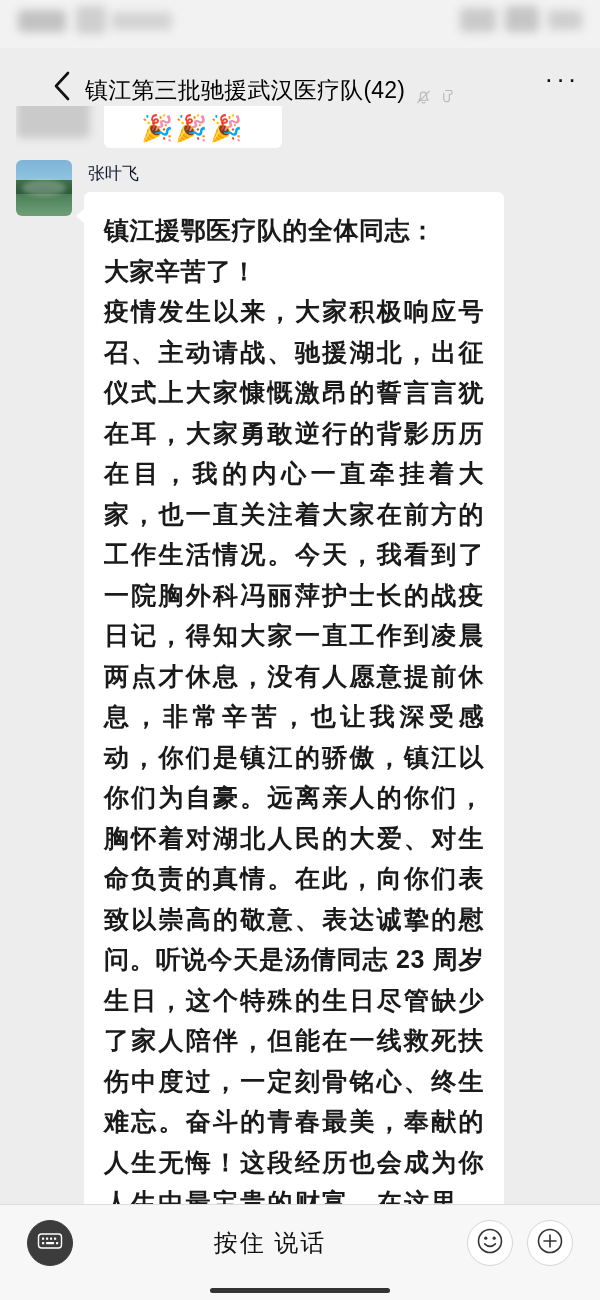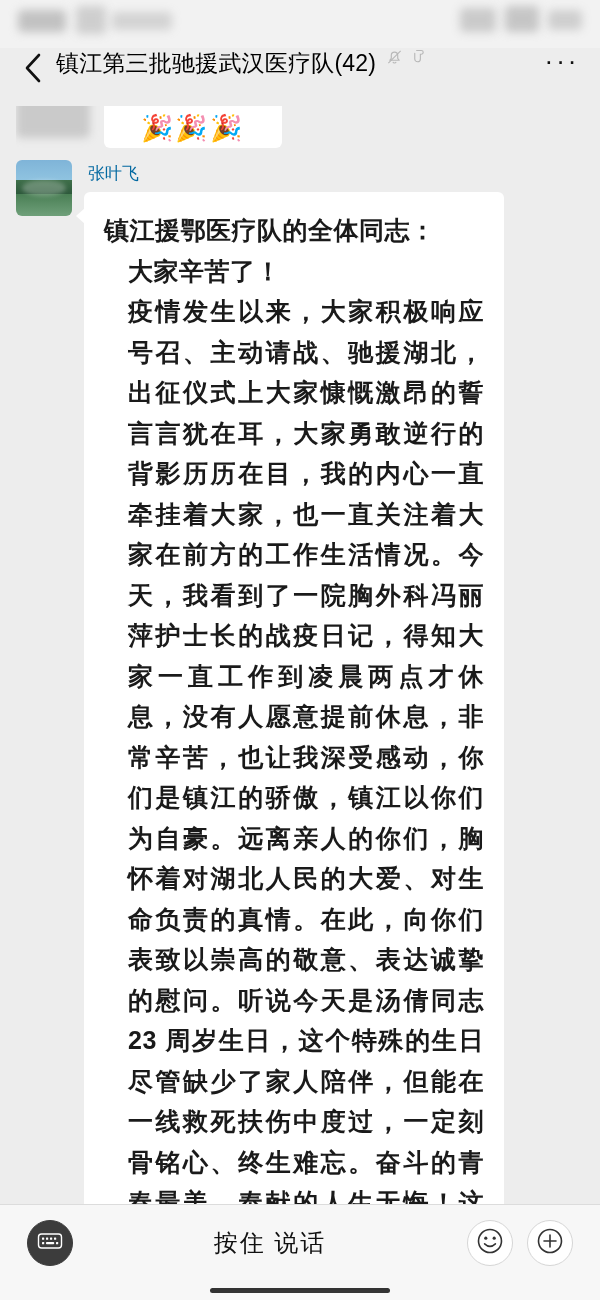--- a/index.html
+++ b/index.html
@@ -40,23 +40,24 @@
   .blur-blob.b4 { left: 460px; top: 8px;  width: 36px;  height: 24px; opacity:.45;}
   .blur-blob.b5 { left: 505px; top: 6px;  width: 34px;  height: 26px; opacity:.5;}
   .blur-blob.b6 { left: 548px; top: 10px; width: 34px;  height: 20px; opacity:.4;}
 
   
   .header {
     position: relative;
     height: 58px;
     background: #ededed;
     display: flex;
-    align-items: flex-start;
+    align-items: flex-end;
     flex: none;
     padding: 0 16px;
+    margin-left: 29px;
   }
   .back-btn {
     width: 34px;
     height: 40px;
     display: flex;
     align-items: center;
     justify-content: center;
     flex: none;
   }
   .back-btn svg { display: block; }
@@ -156,21 +157,21 @@
   }
   .msg-body {
     margin-left: 12px;
     display: flex;
     flex-direction: column;
     min-width: 0;
     flex: 1 1 auto;
   }
   .sender-name {
     font-size: 17px;
-    color: #0369a1;
+    color: #0f172a;
     margin: 2px 0 7px 4px;
   }
   .bubble {
     position: relative;
     background: #fff;
     border-radius: 6px;
     padding: 18px 20px 20px 20px;
     font-size: 25px;
     line-height: 1.62;
     color: #1a1a1a;
@@ -183,21 +184,21 @@
     content: "";
     position: absolute;
     left: -8px;
     top: 16px;
     width: 0; height: 0;
     border-top: 8px solid transparent;
     border-bottom: 8px solid transparent;
     border-right: 9px solid #fff;
   }
   .bubble p { margin: 0; font-weight: bold; }
-  .bubble p + p { margin-top: 0; margin-left: 24px; }
+  .bubble p + p { margin-top: 0; }
 
   
   .input-bar {
     flex: none;
     height: 76px;
     background: #f7f7f7;
     border-top: 1px solid #dcdcdc;
     display: flex;
     align-items: center;
     padding: 0 27px;

